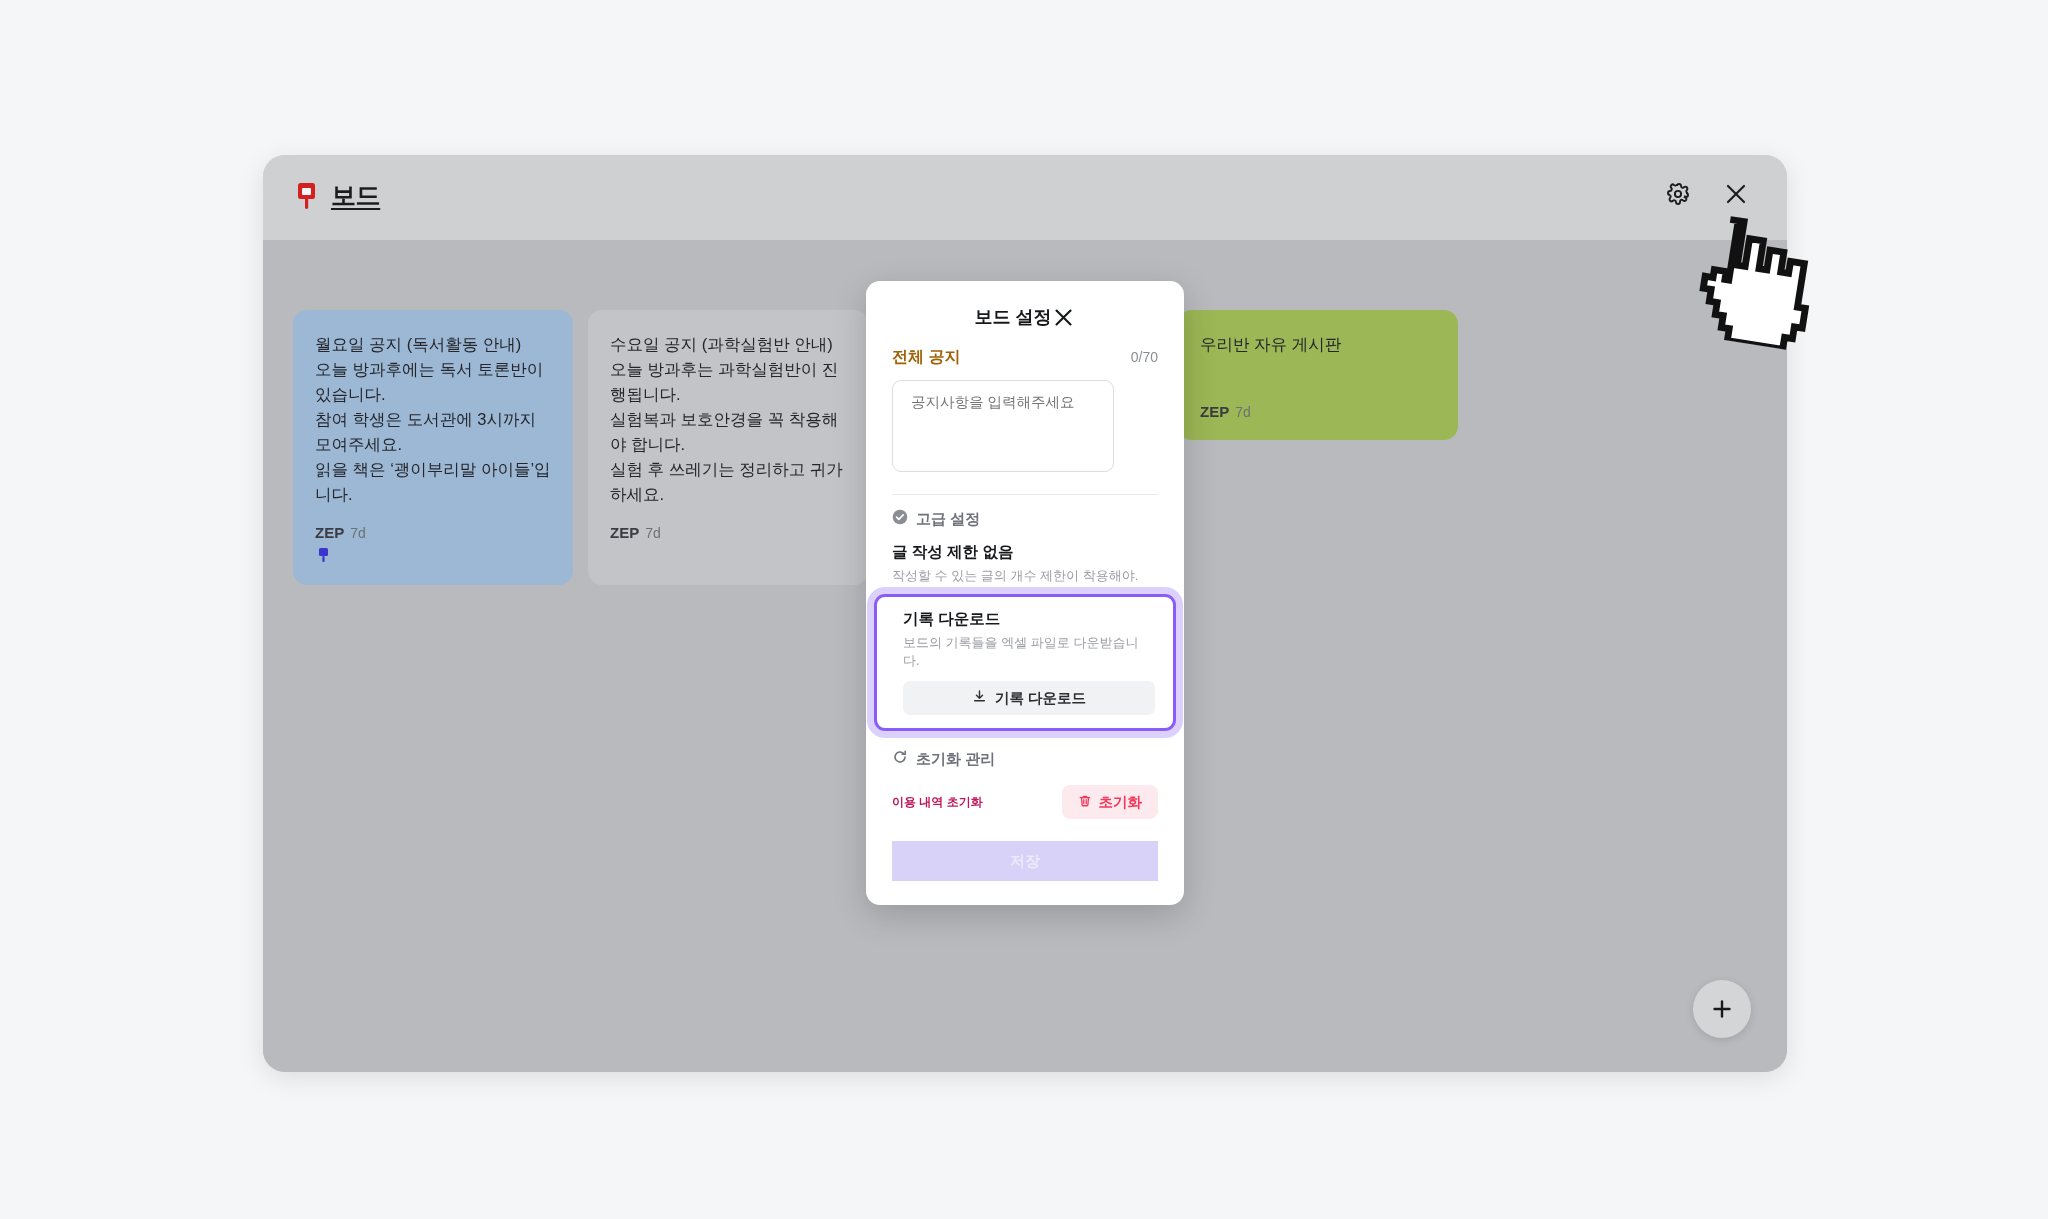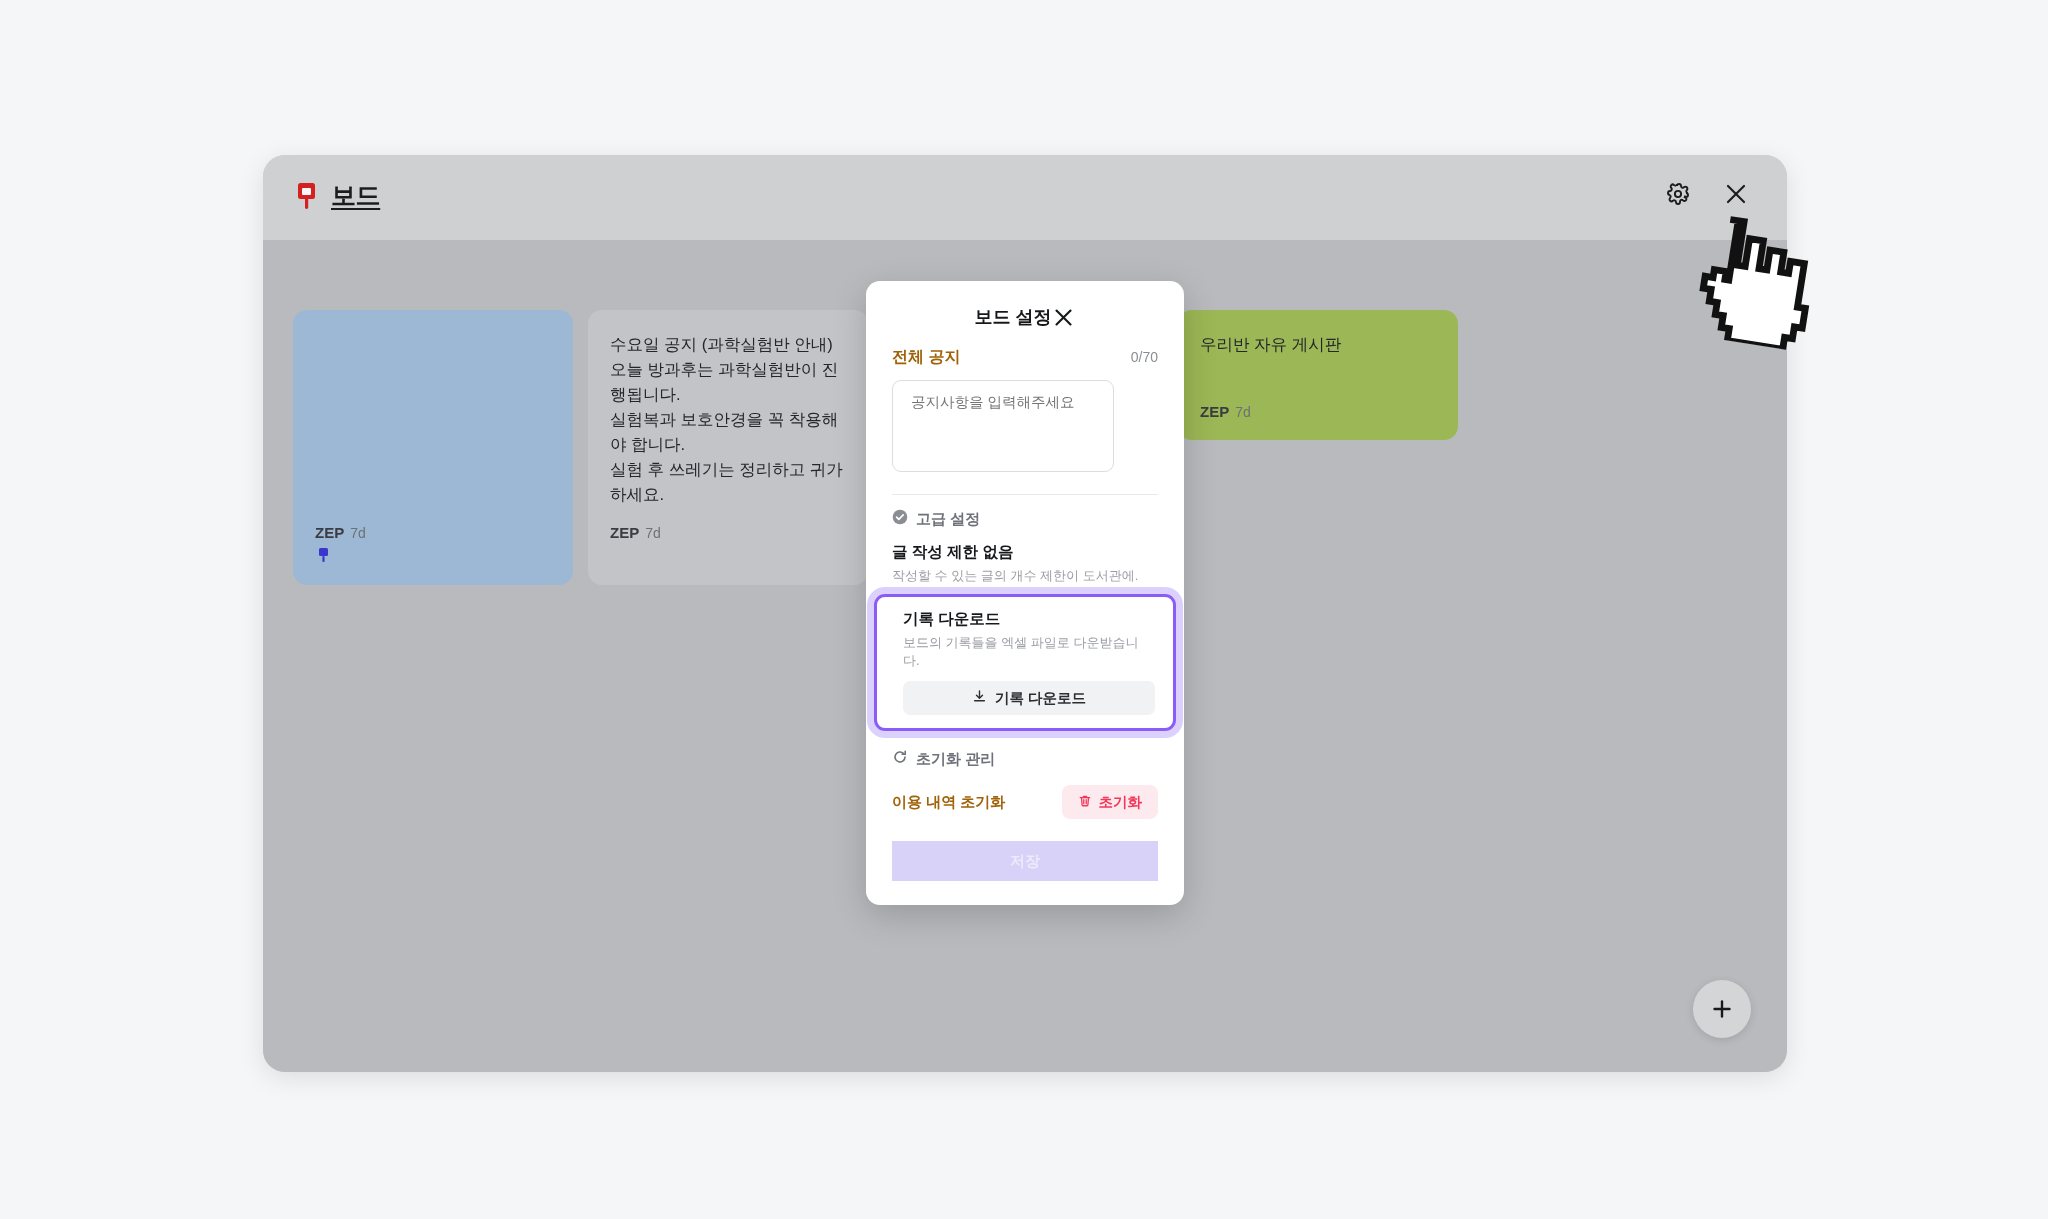--- a/index.html
+++ b/index.html
@@ -247,23 +247,23 @@
     color: #2c2e33;
   }
 
   #reset-row {
     display: flex;
     align-items: center;
     justify-content: space-between;
     padding: 16px 26px 0 26px;
   }
   #reset-row-label {
-    font-size: 15px;
-    font-weight: 700;
-    color: #a16207;
+    font-size: 12px;
+    font-weight: 700;
+    color: #be185d;
   }
   #reset-btn {
     background: #fdeaee;
     border-radius: 8px;
     height: 34px;
     padding: 0 16px;
     display: flex;
     align-items: center;
     gap: 7px;
     font-size: 14.5px;
@@ -324,20 +324,24 @@
         <svg width="22" height="22" viewBox="0 0 22 22" stroke="#1c1c1e" stroke-width="2.2" stroke-linecap="round">
           <line x1="3" y1="3" x2="19" y2="19"></line>
           <line x1="19" y1="3" x2="3" y2="19"></line>
         </svg>
       </div>
     </div>
 
     <div id="window-body">
 
       <div id="card-mon" class="note-card">
+        <div class="note-text">월요일 공지 (독서활동 안내)
+오늘 방과후에는 독서 토론반이 있습니다.
+참여 학생은 도서관에 3시까지 모여주세요.
+읽을 책은 ‘괭이부리말 아이들’입니다.</div>
         <div class="note-meta">
           <span class="author">ZEP</span><span class="age">7d</span>
         </div>
         <span class="note-pin">
           <svg width="13" height="16" viewBox="0 0 13 16">
             <rect x="2" y="1" width="9" height="8" rx="1.5" fill="#3b35cc"></rect>
             <rect x="5.4" y="9" width="2.2" height="6" rx="1" fill="#3b35cc"></rect>
           </svg>
         </span>
       </div>
@@ -398,21 +402,21 @@
       <span>
         <svg width="16" height="16" viewBox="0 0 16 16">
           <circle cx="8" cy="8" r="7.3" fill="#8a8d93"></circle>
           <path d="M4.6 8.2l2.2 2.2 4.4-4.5" fill="none" stroke="#fff" stroke-width="1.7" stroke-linecap="round" stroke-linejoin="round"></path>
         </svg>
       </span>
       <span class="section-head-text">고급 설정</span>
     </div>
 
     <div class="setting-title">글 작성 제한 없음</div>
-    <div class="setting-desc">작성할 수 있는 글의 개수 제한이 도서관에.</div>
+    <div class="setting-desc">작성할 수 있는 글의 개수 제한이 착용해야.</div>
 
     <div id="download-highlight">
       <div class="setting-title">기록 다운로드</div>
       <div class="setting-desc">보드의 기록들을 엑셀 파일로 다운받습니다.</div>
       <div id="download-btn">
         <span>
           <svg width="15" height="15" viewBox="0 0 16 16" stroke="#2c2e33" stroke-width="1.5" fill="none" stroke-linecap="round" stroke-linejoin="round">
             <path d="M8 2v7.2"></path>
             <path d="M4.8 6.6L8 9.8l3.2-3.2"></path>
             <path d="M2.8 12.6h10.4"></path>

